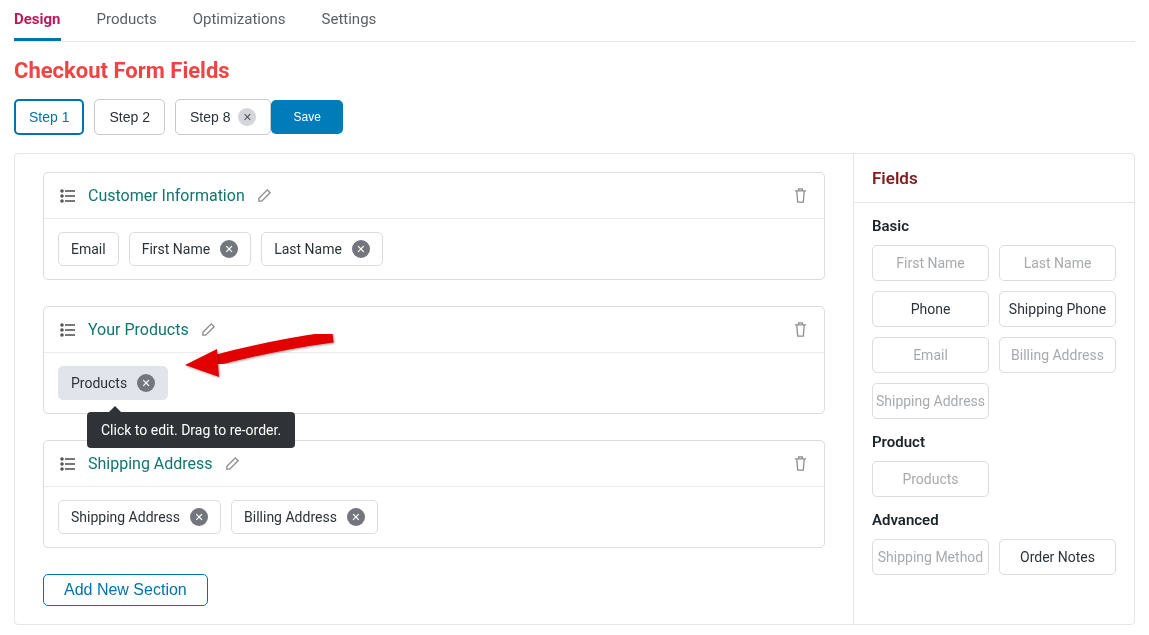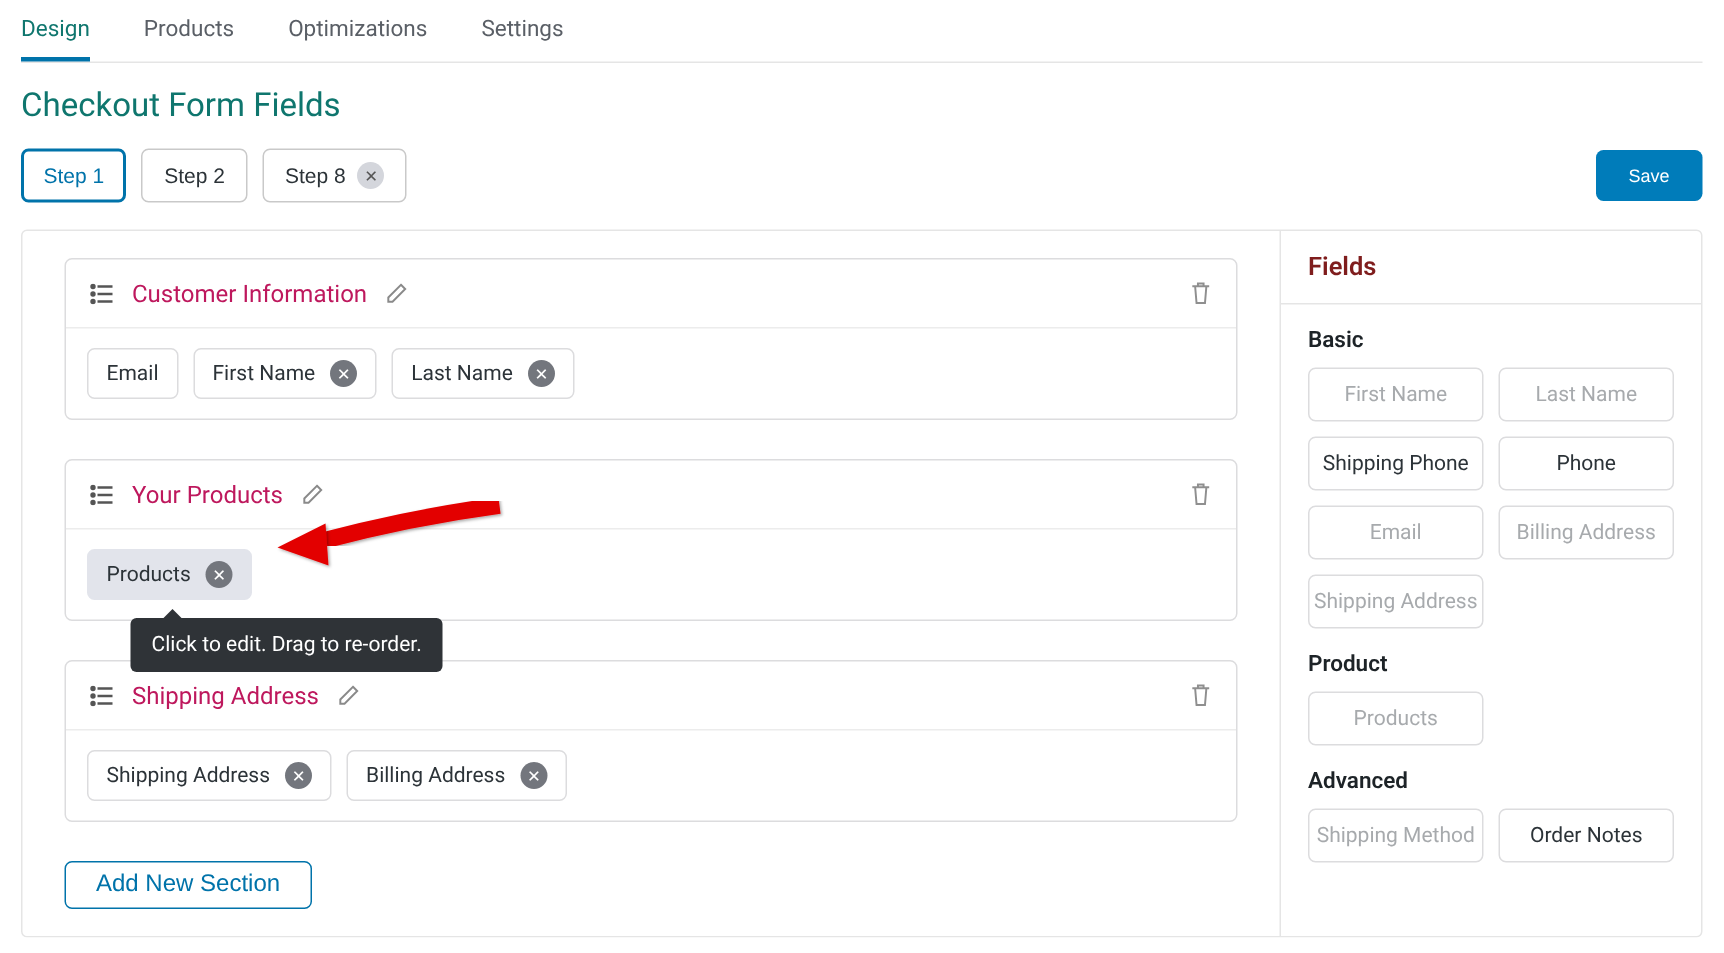--- a/index.html
+++ b/index.html
@@ -8,24 +8,24 @@
     font-size: 14px; color: #1e1e1e; background: #fff; width: 1149px;
   }
   .wrap { padding: 0 14px; }
   .tabs {
     display: flex; gap: 36px; padding-top: 4px; border-bottom: 1px solid #e5e5e5;
   }
   .tabs .tab {
     padding: 6px 0 10px 0; font-size: 15px; color: #5a5f66; cursor: pointer;
     border-bottom: 3px solid transparent;
   }
-  .tabs .tab.active { color: #0f766e; border-bottom-color: #0073aa; font-weight: 400; }
-  h1.page-title { font-size: 22px; font-weight: 400; margin: 16px 0; color: #0f766e; }
-
-  .steps-row { display: flex; align-items: center; justify-content: space-between; margin-bottom: 18px; }
+  .tabs .tab.active { color: #be185d; border-bottom-color: #0073aa; font-weight: 700; }
+  h1.page-title { font-size: 22px; font-weight: 700; margin: 16px 0; color: #ef4444; }
+
+  .steps-row { display: flex; align-items: center; margin-bottom: 18px; }
   .steps { display: flex; gap: 10px; }
   .step-btn {
     border: 1px solid #c9c9c9; background: #fff; color: #2c3338; font-size: 14px;
     padding: 8px 14px; border-radius: 5px; display: flex; align-items: center; gap: 8px;
     cursor: pointer;
   }
   .step-btn.active { border: 2px solid #0073aa; color: #0073aa; font-weight: 500; padding: 7px 13px; }
   .step-close {
     width: 18px; height: 18px; border-radius: 50%; background: #d4d6dc; color: #555;
     display: flex; align-items: center; justify-content: center; font-size: 11px;
@@ -37,21 +37,21 @@
 
   .columns { display: flex; gap: 0; border: 1px solid #e5e5e5; border-radius: 4px; }
   .left-col { flex: 1; padding: 18px 28px; border-right: 1px solid #e5e5e5; position: relative; }
   .right-col { width: 280px; padding: 14px 18px; }
 
   .section-card {
     border: 1px solid #dcdcde; border-radius: 5px; margin-bottom: 26px; background: #fff;
   }
   .section-header {
     display: flex; align-items: center; gap: 12px; padding: 13px 16px;
-    border-bottom: 1px solid #ececec; font-size: 16px; color: #be185d;
+    border-bottom: 1px solid #ececec; font-size: 16px; color: #0f766e;
   }
   .section-header .title { flex: 0 0 auto; }
   .section-header .trash { margin-left: auto; color: #8f8f8f; cursor: pointer; }
   .drag-icon, .edit-icon { color: #555; display: inline-flex; }
   .edit-icon { color: #8a8a8a; }
   .section-body {
     padding: 13px 14px; display: flex; gap: 10px; flex-wrap: wrap;
   }
   .chip {
     border: 1px solid #dcdcde; background: #fff; border-radius: 5px;
@@ -262,22 +262,22 @@
     </div>
 
     <div class="right-col">
       <h3>Fields</h3>
       <div class="divider"></div>
 
       <div class="group-label">Basic</div>
       <div class="field-grid">
         <div class="field-pill disabled">First Name</div>
         <div class="field-pill disabled">Last Name</div>
+        <div class="field-pill">Phone</div>
         <div class="field-pill">Shipping Phone</div>
-        <div class="field-pill">Phone</div>
         <div class="field-pill disabled">Email</div>
         <div class="field-pill disabled">Billing Address</div>
         <div class="field-pill disabled">Shipping Address</div>
       </div>
 
       <div class="group-label">Product</div>
       <div class="field-grid">
         <div class="field-pill disabled">Products</div>
       </div>
 

